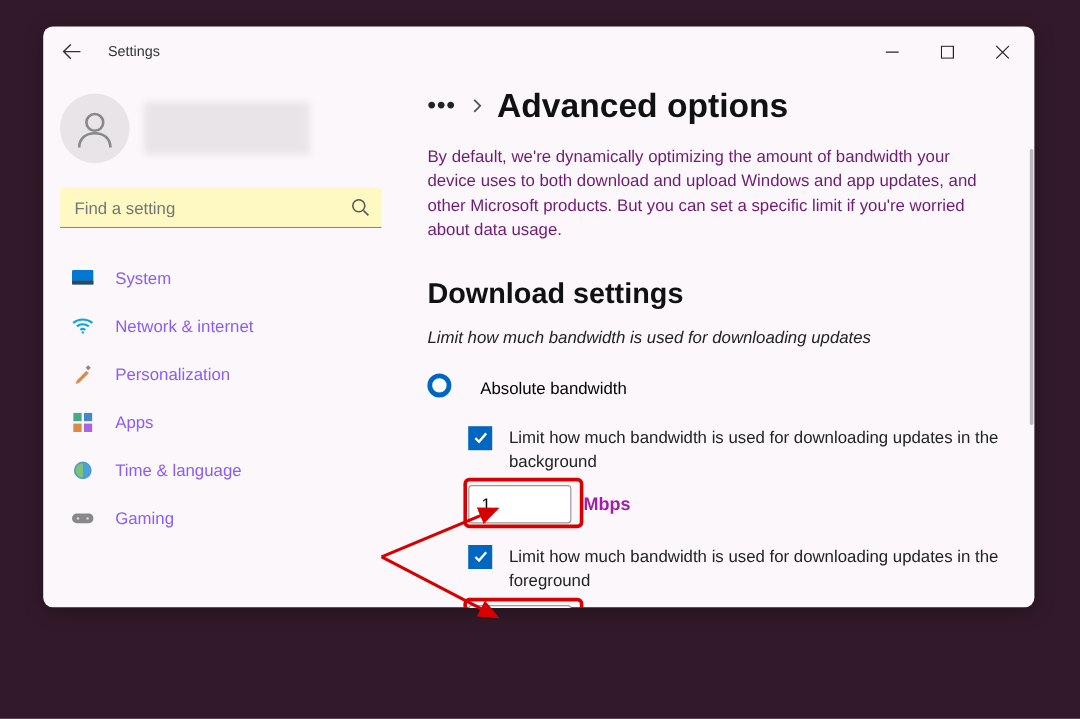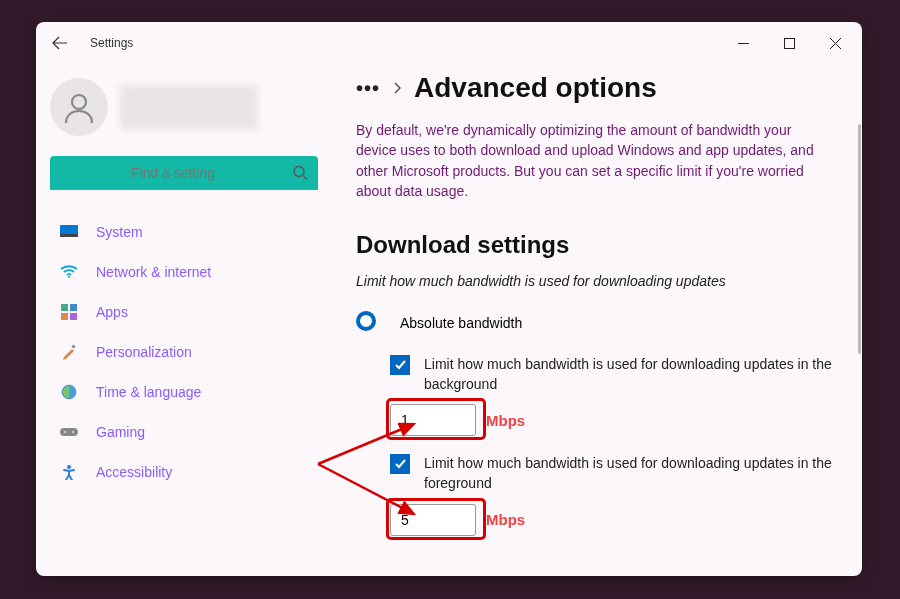--- a/index.html
+++ b/index.html
@@ -1,36 +1,36 @@
 <!DOCTYPE html>
 <html><head>
 <meta charset="utf-8">
 <style>
   * { box-sizing: border-box; font-family: "Segoe UI", Arial, sans-serif; }
   body { margin:0; width:900px; height:599px; background:#331a2a; overflow:hidden; position:relative; }
   .window {
-    position:absolute; left:36px; top:22px; width:826px; height:554px;
+    position:absolute; left:36px; top:22px; width:826px; height:484px;
     background:#fbf7fa; border-radius:8px; box-shadow:0 4px 16px rgba(0,0,0,0.3);
     display:flex; flex-direction:column; overflow:hidden;
   }
   .titlebar { height:42px; display:flex; align-items:center; justify-content:space-between; padding:0 4px 0 12px; }
   .tb-left { display:flex; align-items:center; gap:18px; }
   .back-btn { width:24px; height:24px; display:flex; align-items:center; justify-content:center; cursor:pointer; }
   .app-title { font-size:12px; color:#333; }
   .win-controls { display:flex; }
   .win-btn { width:46px; height:32px; display:flex; align-items:center; justify-content:center; cursor:pointer; }
   .body { flex:1; display:flex; overflow:hidden; }
   .sidebar { width:298px; padding:10px 0 0 14px; display:flex; flex-direction:column; }
   .profile { display:flex; align-items:center; gap:12px; padding:4px 0 14px 0; }
   .avatar { width:58px; height:58px; border-radius:50%; background:#e8e4e7; display:flex; align-items:center; justify-content:center; }
   .userinfo { width:138px; height:44px; background:#e8e4e7; filter:blur(3px); border-radius:2px; }
   .search { margin:6px 16px 12px 0; position:relative; }
   .search input {
     width:100%; height:34px; padding:0 34px 0 12px; border:none; border-bottom:1px solid #888;
-    background:#14b8a6; font-size:14px; outline:none; border-radius:4px 4px 0 0;text-align:center;
+    background:#fef9c3; font-size:14px; outline:none; border-radius:4px 4px 0 0;
   }
   .search-icon { position:absolute; right:10px; top:50%; transform:translateY(-50%); pointer-events:none; }
   .nav { margin-top:10px; }
   .nav-item {
     height:40px; display:flex; align-items:center; gap:18px; padding:0 10px;
     font-size:14px; color:#8b5cf6; cursor:pointer; border-radius:4px;
   }
   .nav-icon { width:18px; height:18px; display:flex; align-items:center; justify-content:center; }
   .content { flex:1; padding:8px 10px 0 22px; overflow-y:auto; position:relative; }
   .breadcrumb { display:flex; align-items:center; gap:12px; margin-bottom:4px; }
@@ -50,21 +50,21 @@
   .checkbox { width:20px; height:20px; background:#0067c0; display:flex; align-items:center; justify-content:center; flex:0 0 20px; }
   .check-label { font-size:14px; color:#222; line-height:1.4; max-width:420px; }
   .input-row { display:flex; align-items:center; gap:10px; margin:2px 0 18px 0; position:relative; }
   .num-input {
     width:86px; height:32px; padding:0 10px; font-size:14px; border:1px solid #999;
     background:#fff; outline:none; border-radius:3px;
   }
   .highlight-box {
     position:absolute; border:3px solid #d60000; border-radius:5px; pointer-events:none;
   }
-  .unit { font-size:15px; font-weight:600; color:#ef4444; }
+  .unit { font-size:15px; font-weight:600; color:#a21caf; }
   .scroll-indicator {
     position:absolute; right:1px; top:60px; width:3px; height:230px; background:#bdb8bb; border-radius:2px;
   }
   svg { display:block; }
 </style>
 </head>
 <body>
 
 <div class="window">
 
@@ -132,66 +132,57 @@
           <span class="nav-icon">
               <svg width="18" height="14" viewBox="0 0 18 14">
                 <path d="M1 4a13 13 0 0116 0M4 7a8 8 0 0110 0M7 10a3 3 0 014 0" stroke="#0ba5e0" stroke-width="1.8" fill="none"></path>
                 <circle cx="9" cy="12" r="1" fill="#0ba5e0"></circle>
               </svg>
             </span>
           <span>Network &amp; internet</span>
         </div>
         <div class="nav-item">
           <span class="nav-icon">
+              <svg width="16" height="16" viewBox="0 0 16 16">
+                <path d="M3 13l8-8 2 2-8 8-3 1z" fill="#d88c4a"></path>
+                <rect x="11" y="1" width="3" height="3" transform="rotate(45 12.5 2.5)" fill="#888"></rect>
+              </svg>
+            </span>
+          <span>Personalization</span>
+        </div>
+        <div class="nav-item">
+          <span class="nav-icon">
               <svg width="16" height="16">
                 <rect x="0" y="0" width="7" height="7" fill="#4a8"></rect>
                 <rect x="9" y="0" width="7" height="7" fill="#48c"></rect>
                 <rect x="0" y="9" width="7" height="7" fill="#d84"></rect>
                 <rect x="9" y="9" width="7" height="7" fill="#a6d"></rect>
               </svg>
             </span>
           <span>Apps</span>
         </div>
         <div class="nav-item">
           <span class="nav-icon">
               <svg width="16" height="16" viewBox="0 0 16 16">
-                <path d="M3 13l8-8 2 2-8 8-3 1z" fill="#d88c4a"></path>
-                <rect x="11" y="1" width="3" height="3" transform="rotate(45 12.5 2.5)" fill="#888"></rect>
-              </svg>
-            </span>
-          <span>Personalization</span>
-        </div>
-        <div class="nav-item">
-          <span class="nav-icon">
-              <svg width="16" height="16" viewBox="0 0 16 16">
                 <circle cx="8" cy="8" r="7" fill="#4aa0d8"></circle>
                 <circle cx="8" cy="8" r="7" fill="none" stroke="#2a7ab0" stroke-width="0.5"></circle>
                 <path d="M8 2a6 6 0 000 12" fill="#7cc470"></path>
               </svg>
             </span>
           <span>Time &amp; language</span>
         </div>
         <div class="nav-item">
           <span class="nav-icon">
               <svg width="18" height="12" viewBox="0 0 18 12">
                 <rect x="0" y="2" width="18" height="8" rx="4" fill="#888"></rect>
                 <circle cx="5" cy="6" r="1" fill="#ddd"></circle>
                 <circle cx="13" cy="6" r="1" fill="#ddd"></circle>
               </svg>
             </span>
           <span>Gaming</span>
-        </div>
-        <div class="nav-item">
-          <span class="nav-icon">
-              <svg width="16" height="16" viewBox="0 0 16 16">
-                <circle cx="8" cy="3" r="2" fill="#2a7ad0"></circle>
-                <path d="M3 6l5 1 5-1M8 7v4l-3 5m3-5l3 5" stroke="#2a7ad0" stroke-width="1.8" fill="none" stroke-linecap="round"></path>
-              </svg>
-            </span>
-          <span>Accessibility</span>
         </div>
       </div>
     </div>
 
     <div class="content">
       <div class="scroll-indicator"></div>
 
       <div class="breadcrumb">
         <span class="bc-ellipsis">•••</span>
         <span class="bc-chevron">

